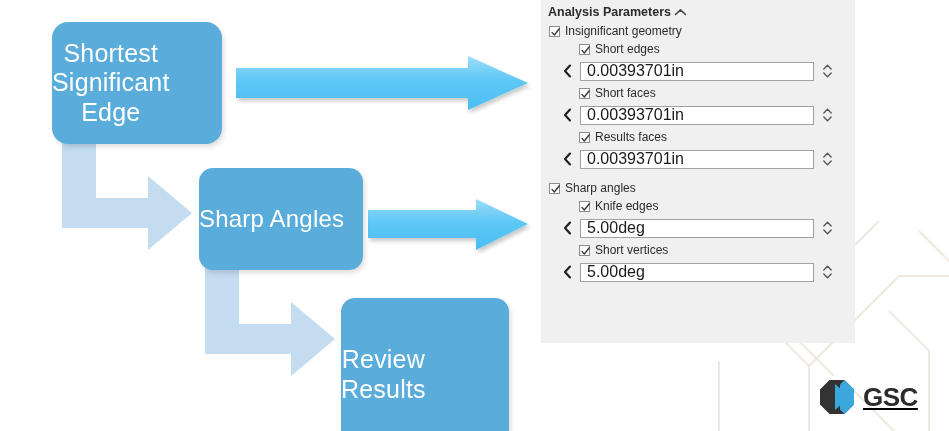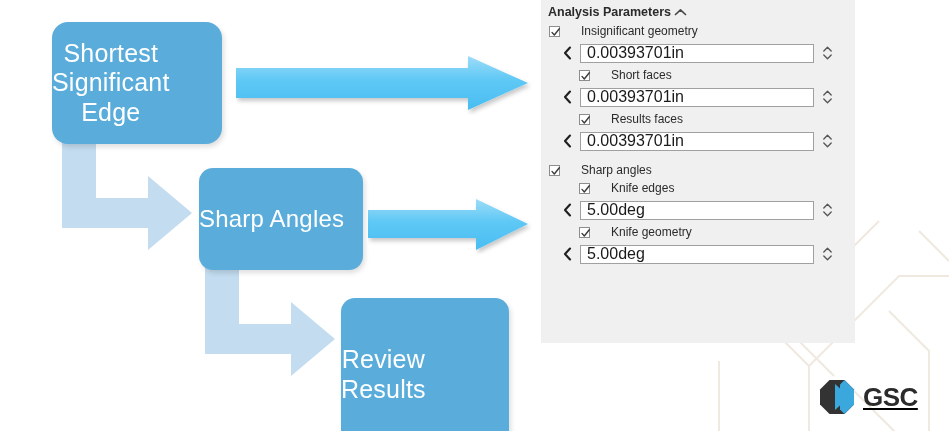--- a/index.html
+++ b/index.html
@@ -94,21 +94,21 @@
   .checkbox {
     width: 11px; height: 11px;
     border: 1px solid #8d8d8d;
     background: #ffffff;
     margin-right: 5px;
     flex: 0 0 auto;
     position: relative;
     box-sizing: border-box;
   }
   .checkbox svg { position: absolute; left: 0; top: 0; }
-  .cb-label { font-size: 12px; color: #2b2b2b; white-space: nowrap; margin-left: 16px; }
+  .cb-label { font-size: 12px; color: #2b2b2b; white-space: nowrap; }
 
   .field-row {
     display: flex;
     align-items: center;
     padding: 3px 0 3px 18px;
   }
   .back-chevron {
     width: 16px; height: 18px;
     display: flex; align-items: center; justify-content: center;
     margin-right: 5px;
@@ -224,20 +224,28 @@
 
     <div class="row cb-row">
       <span class="checkbox">
         <svg width="11" height="11" viewBox="0 0 11 11" fill="none" stroke="#3c3c3c" stroke-width="1.4" stroke-linecap="round" stroke-linejoin="round">
           <path d="M2 5.4 L4.3 8 L9.3 1.8"></path>
         </svg>
       </span>
       <span class="cb-label">Insignificant geometry</span>
     </div>
 
+    <div class="row cb-row indent">
+      <span class="checkbox">
+        <svg width="11" height="11" viewBox="0 0 11 11" fill="none" stroke="#3c3c3c" stroke-width="1.4" stroke-linecap="round" stroke-linejoin="round">
+          <path d="M2 5.4 L4.3 8 L9.3 1.8"></path>
+        </svg>
+      </span>
+      <span class="cb-label">Short edges</span>
+    </div>
     <div class="field-row">
       <span class="back-chevron">
         <svg width="9" height="14" viewBox="0 0 9 14" fill="none" stroke="#1f1f1f" stroke-width="2.1" stroke-linecap="round" stroke-linejoin="round">
           <path d="M7 1.5 L2 7 L7 12.5"></path>
         </svg>
       </span>
       <span class="field-input">0.00393701in</span>
       <span class="spinner">
         <svg width="11" height="16" viewBox="0 0 11 16" fill="none" stroke="#555555" stroke-width="1.3" stroke-linecap="round" stroke-linejoin="round">
           <path d="M1.8 6 L5.5 2.2 L9.2 6"></path>
@@ -323,21 +331,21 @@
         </svg>
       </span>
     </div>
 
     <div class="row cb-row indent">
       <span class="checkbox">
         <svg width="11" height="11" viewBox="0 0 11 11" fill="none" stroke="#3c3c3c" stroke-width="1.4" stroke-linecap="round" stroke-linejoin="round">
           <path d="M2 5.4 L4.3 8 L9.3 1.8"></path>
         </svg>
       </span>
-      <span class="cb-label">Knife geometry</span>
+      <span class="cb-label">Short vertices</span>
     </div>
     <div class="field-row">
       <span class="back-chevron">
         <svg width="9" height="14" viewBox="0 0 9 14" fill="none" stroke="#1f1f1f" stroke-width="2.1" stroke-linecap="round" stroke-linejoin="round">
           <path d="M7 1.5 L2 7 L7 12.5"></path>
         </svg>
       </span>
       <span class="field-input">5.00deg</span>
       <span class="spinner">
         <svg width="11" height="16" viewBox="0 0 11 16" fill="none" stroke="#555555" stroke-width="1.3" stroke-linecap="round" stroke-linejoin="round">

